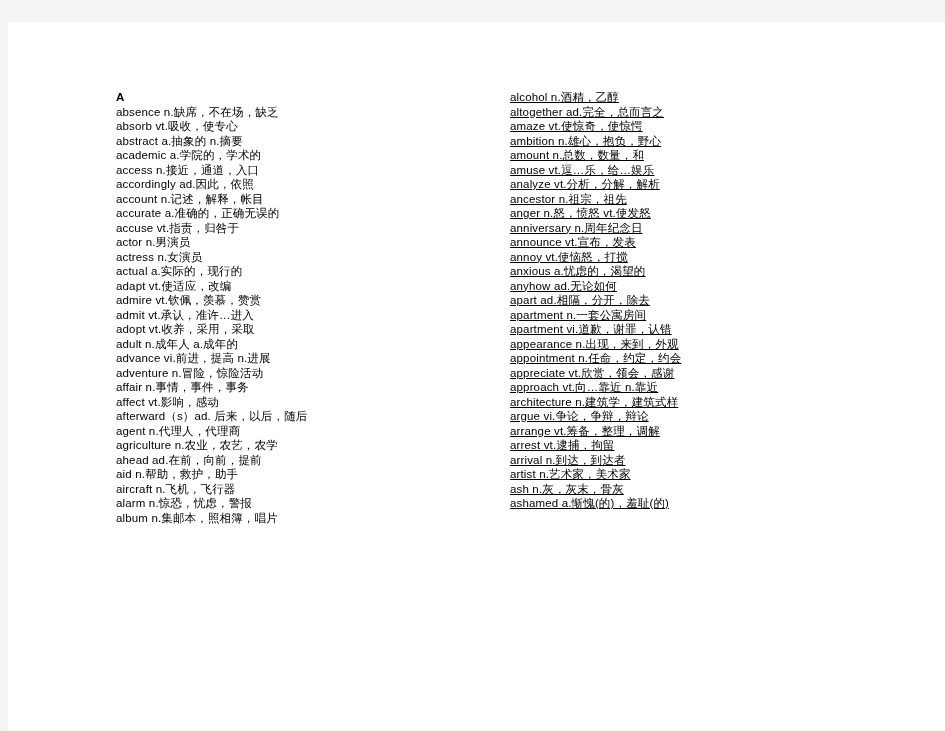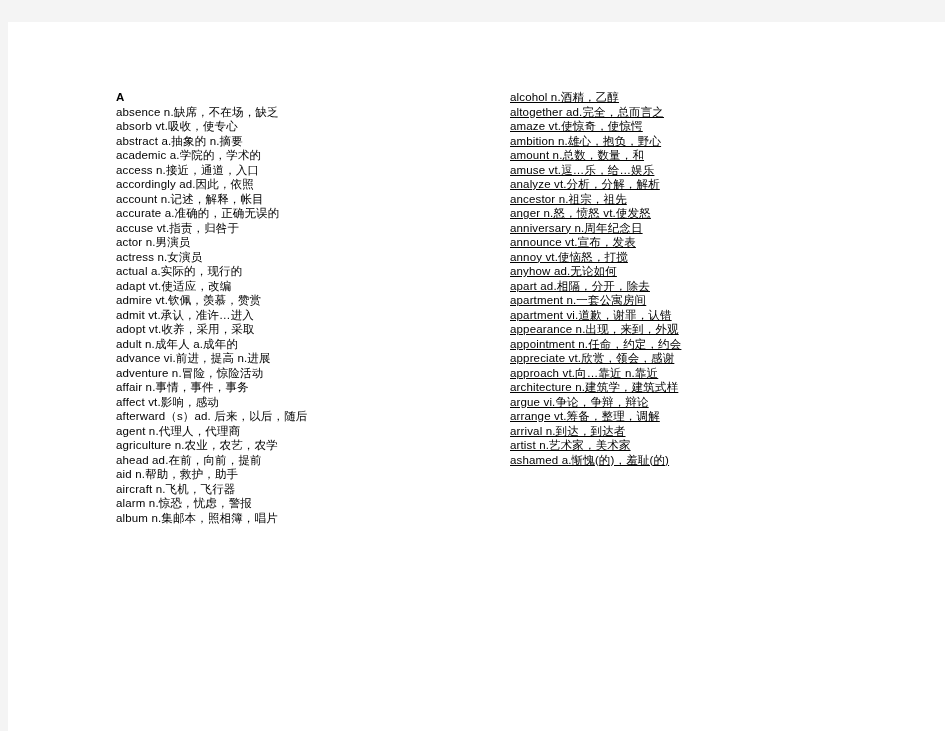--- a/index.html
+++ b/index.html
@@ -108,31 +108,34 @@
           <div class="entry">amaze vt.使惊奇，使惊愕</div>
           <div class="entry">ambition n.雄心，抱负，野心</div>
           <div class="entry">amount n.总数，数量，和</div>
           <div class="entry">amuse vt.逗…乐，给…娱乐</div>
           <div class="entry">analyze vt.分析，分解，解析</div>
           <div class="entry">ancestor n.祖宗，祖先</div>
           <div class="entry">anger n.怒，愤怒 vt.使发怒</div>
           <div class="entry">anniversary n.周年纪念日</div>
           <div class="entry">announce vt.宣布，发表</div>
           <div class="entry">annoy vt.使恼怒，打搅</div>
+          <div class="entry">anxious a.忧虑的，渴望的</div>
           <div class="entry">anyhow ad.无论如何</div>
           <div class="entry">apart ad.相隔，分开，除去</div>
           <div class="entry">apartment n.一套公寓房间</div>
           <div class="entry">apartment vi.道歉，谢罪，认错</div>
           <div class="entry">appearance n.出现，来到，外观</div>
           <div class="entry">appointment n.任命，约定，约会</div>
           <div class="entry">appreciate vt.欣赏，领会，感谢</div>
           <div class="entry">approach vt.向…靠近 n.靠近</div>
           <div class="entry">architecture n.建筑学，建筑式样</div>
           <div class="entry">argue vi.争论，争辩，辩论</div>
           <div class="entry">arrange vt.筹备，整理，调解</div>
+          <div class="entry">arrest vt.逮捕，拘留</div>
           <div class="entry">arrival n.到达，到达者</div>
           <div class="entry">artist n.艺术家，美术家</div>
+          <div class="entry">ash n.灰，灰末，骨灰</div>
           <div class="entry">ashamed a.惭愧(的)，羞耻(的)</div>
         </div>
     </div>
 
   </div>
 </div>
 
 </body></html>

